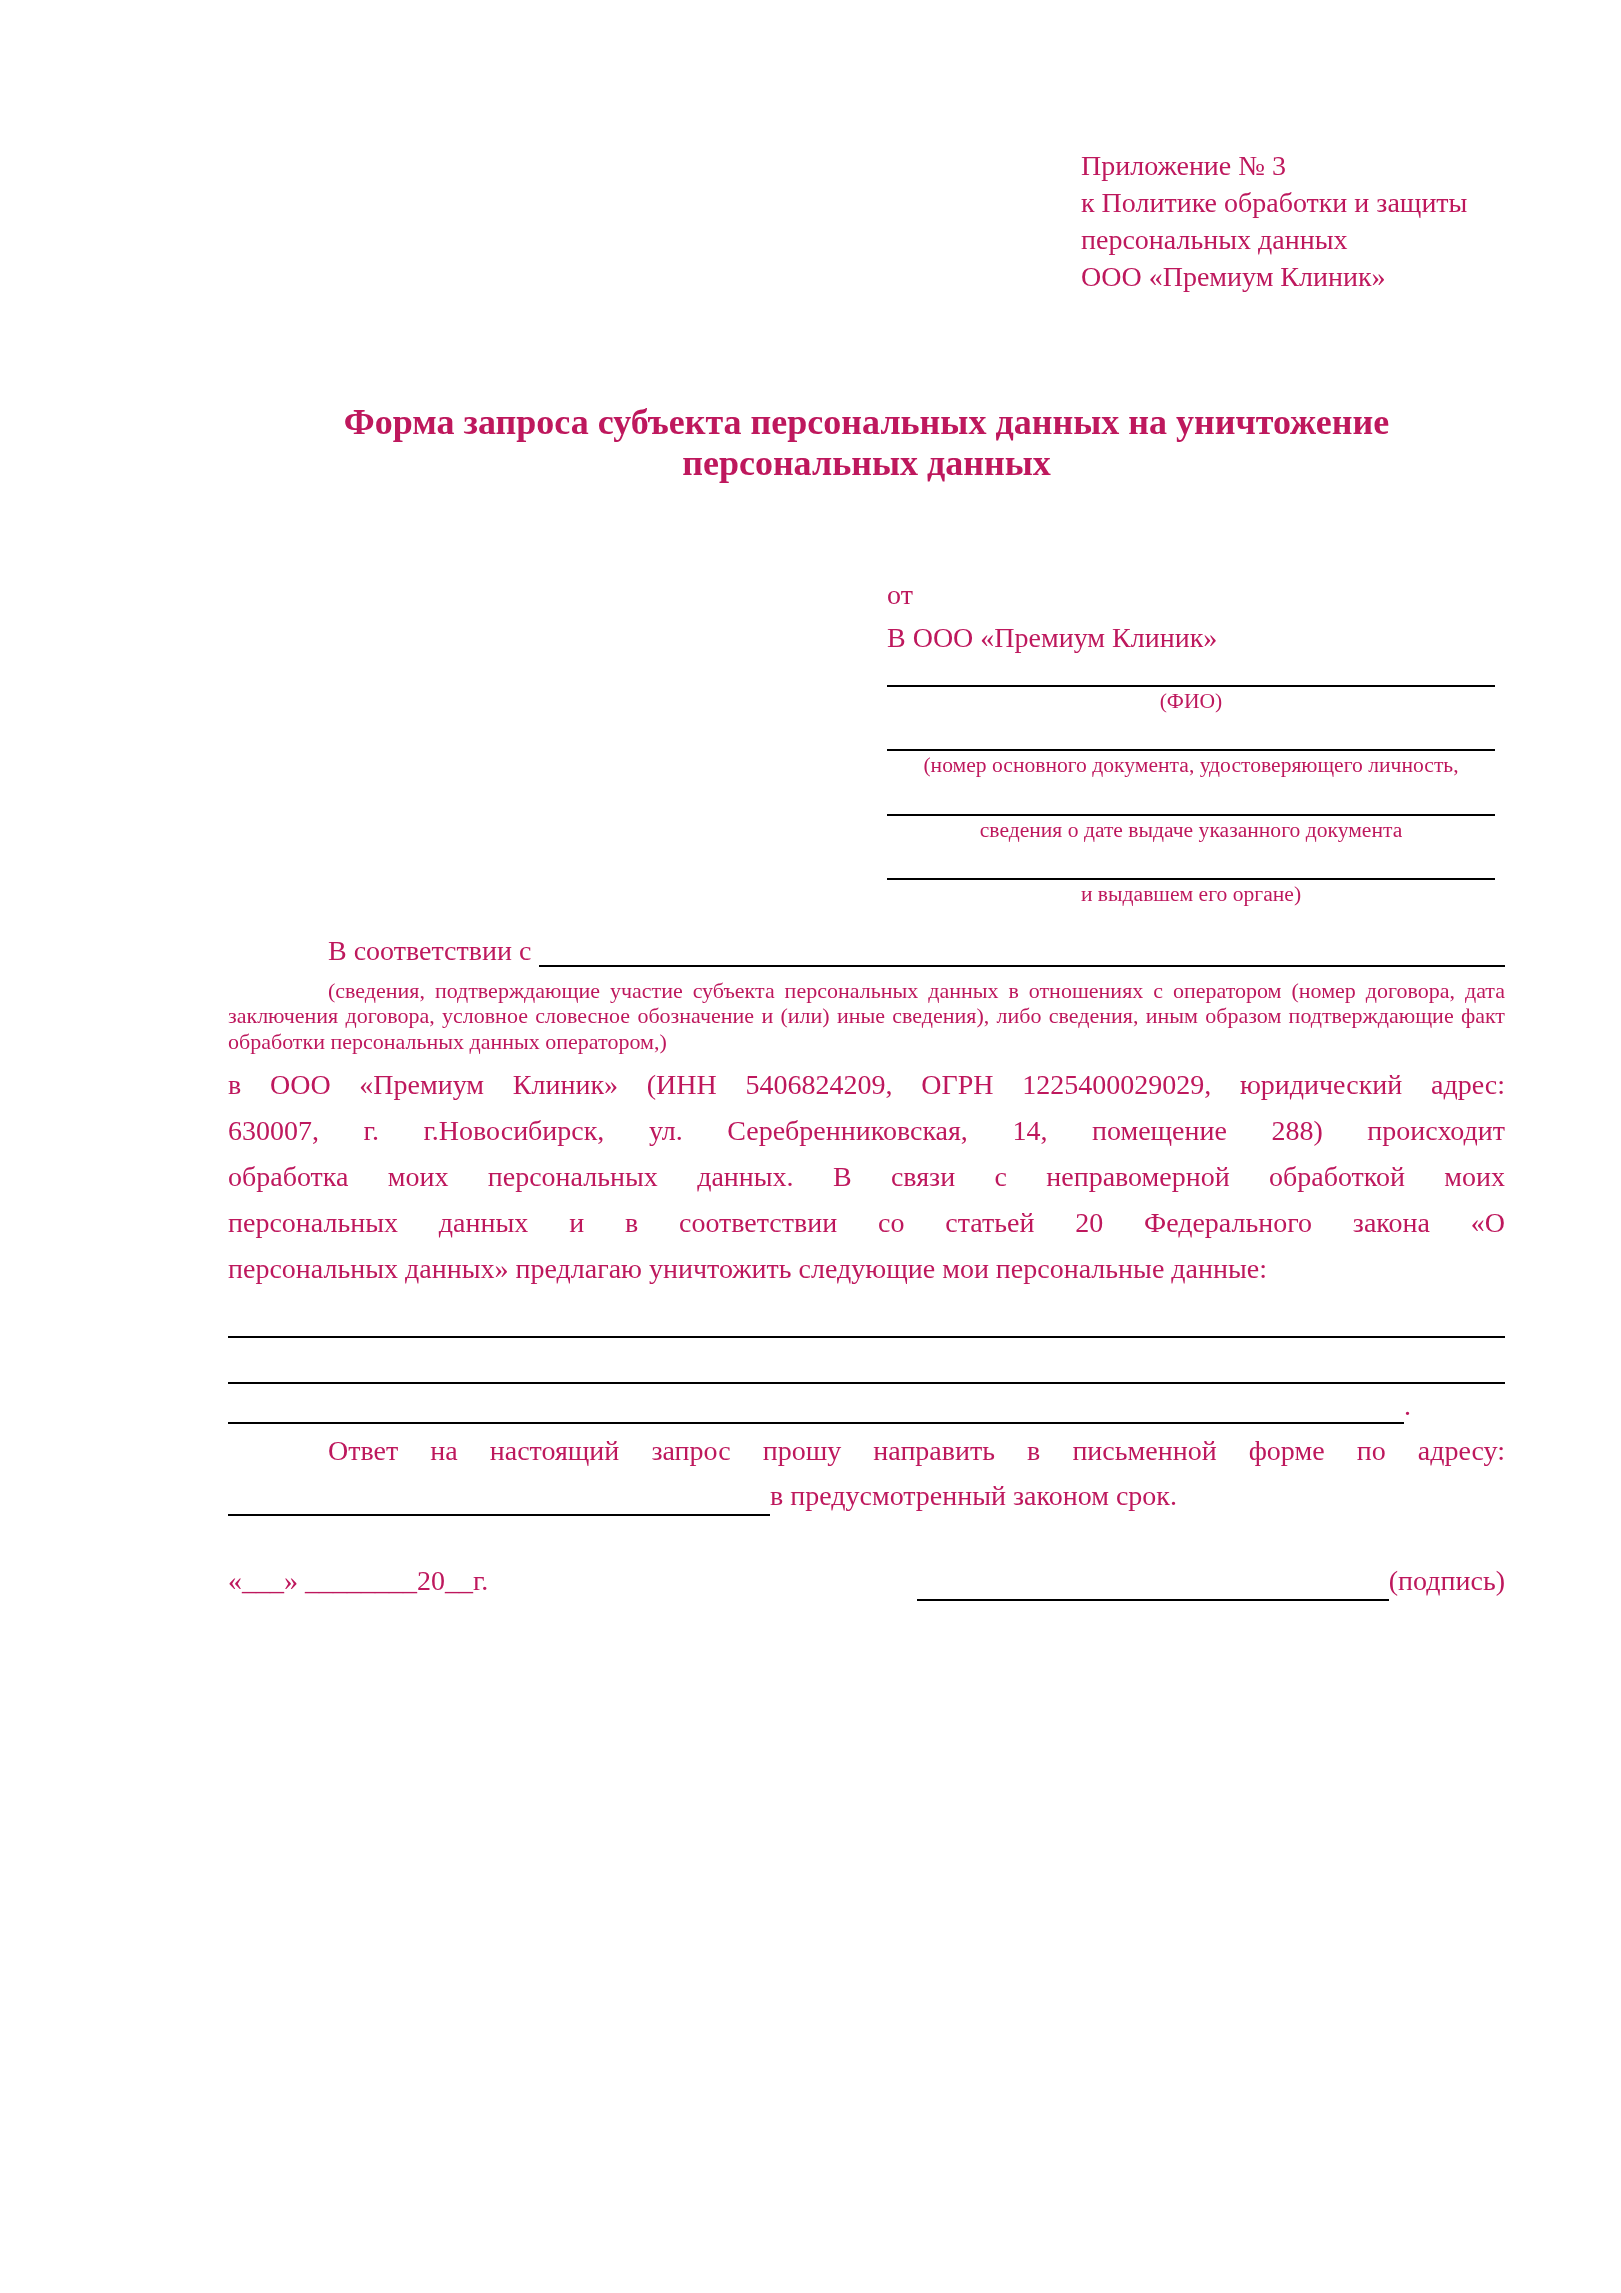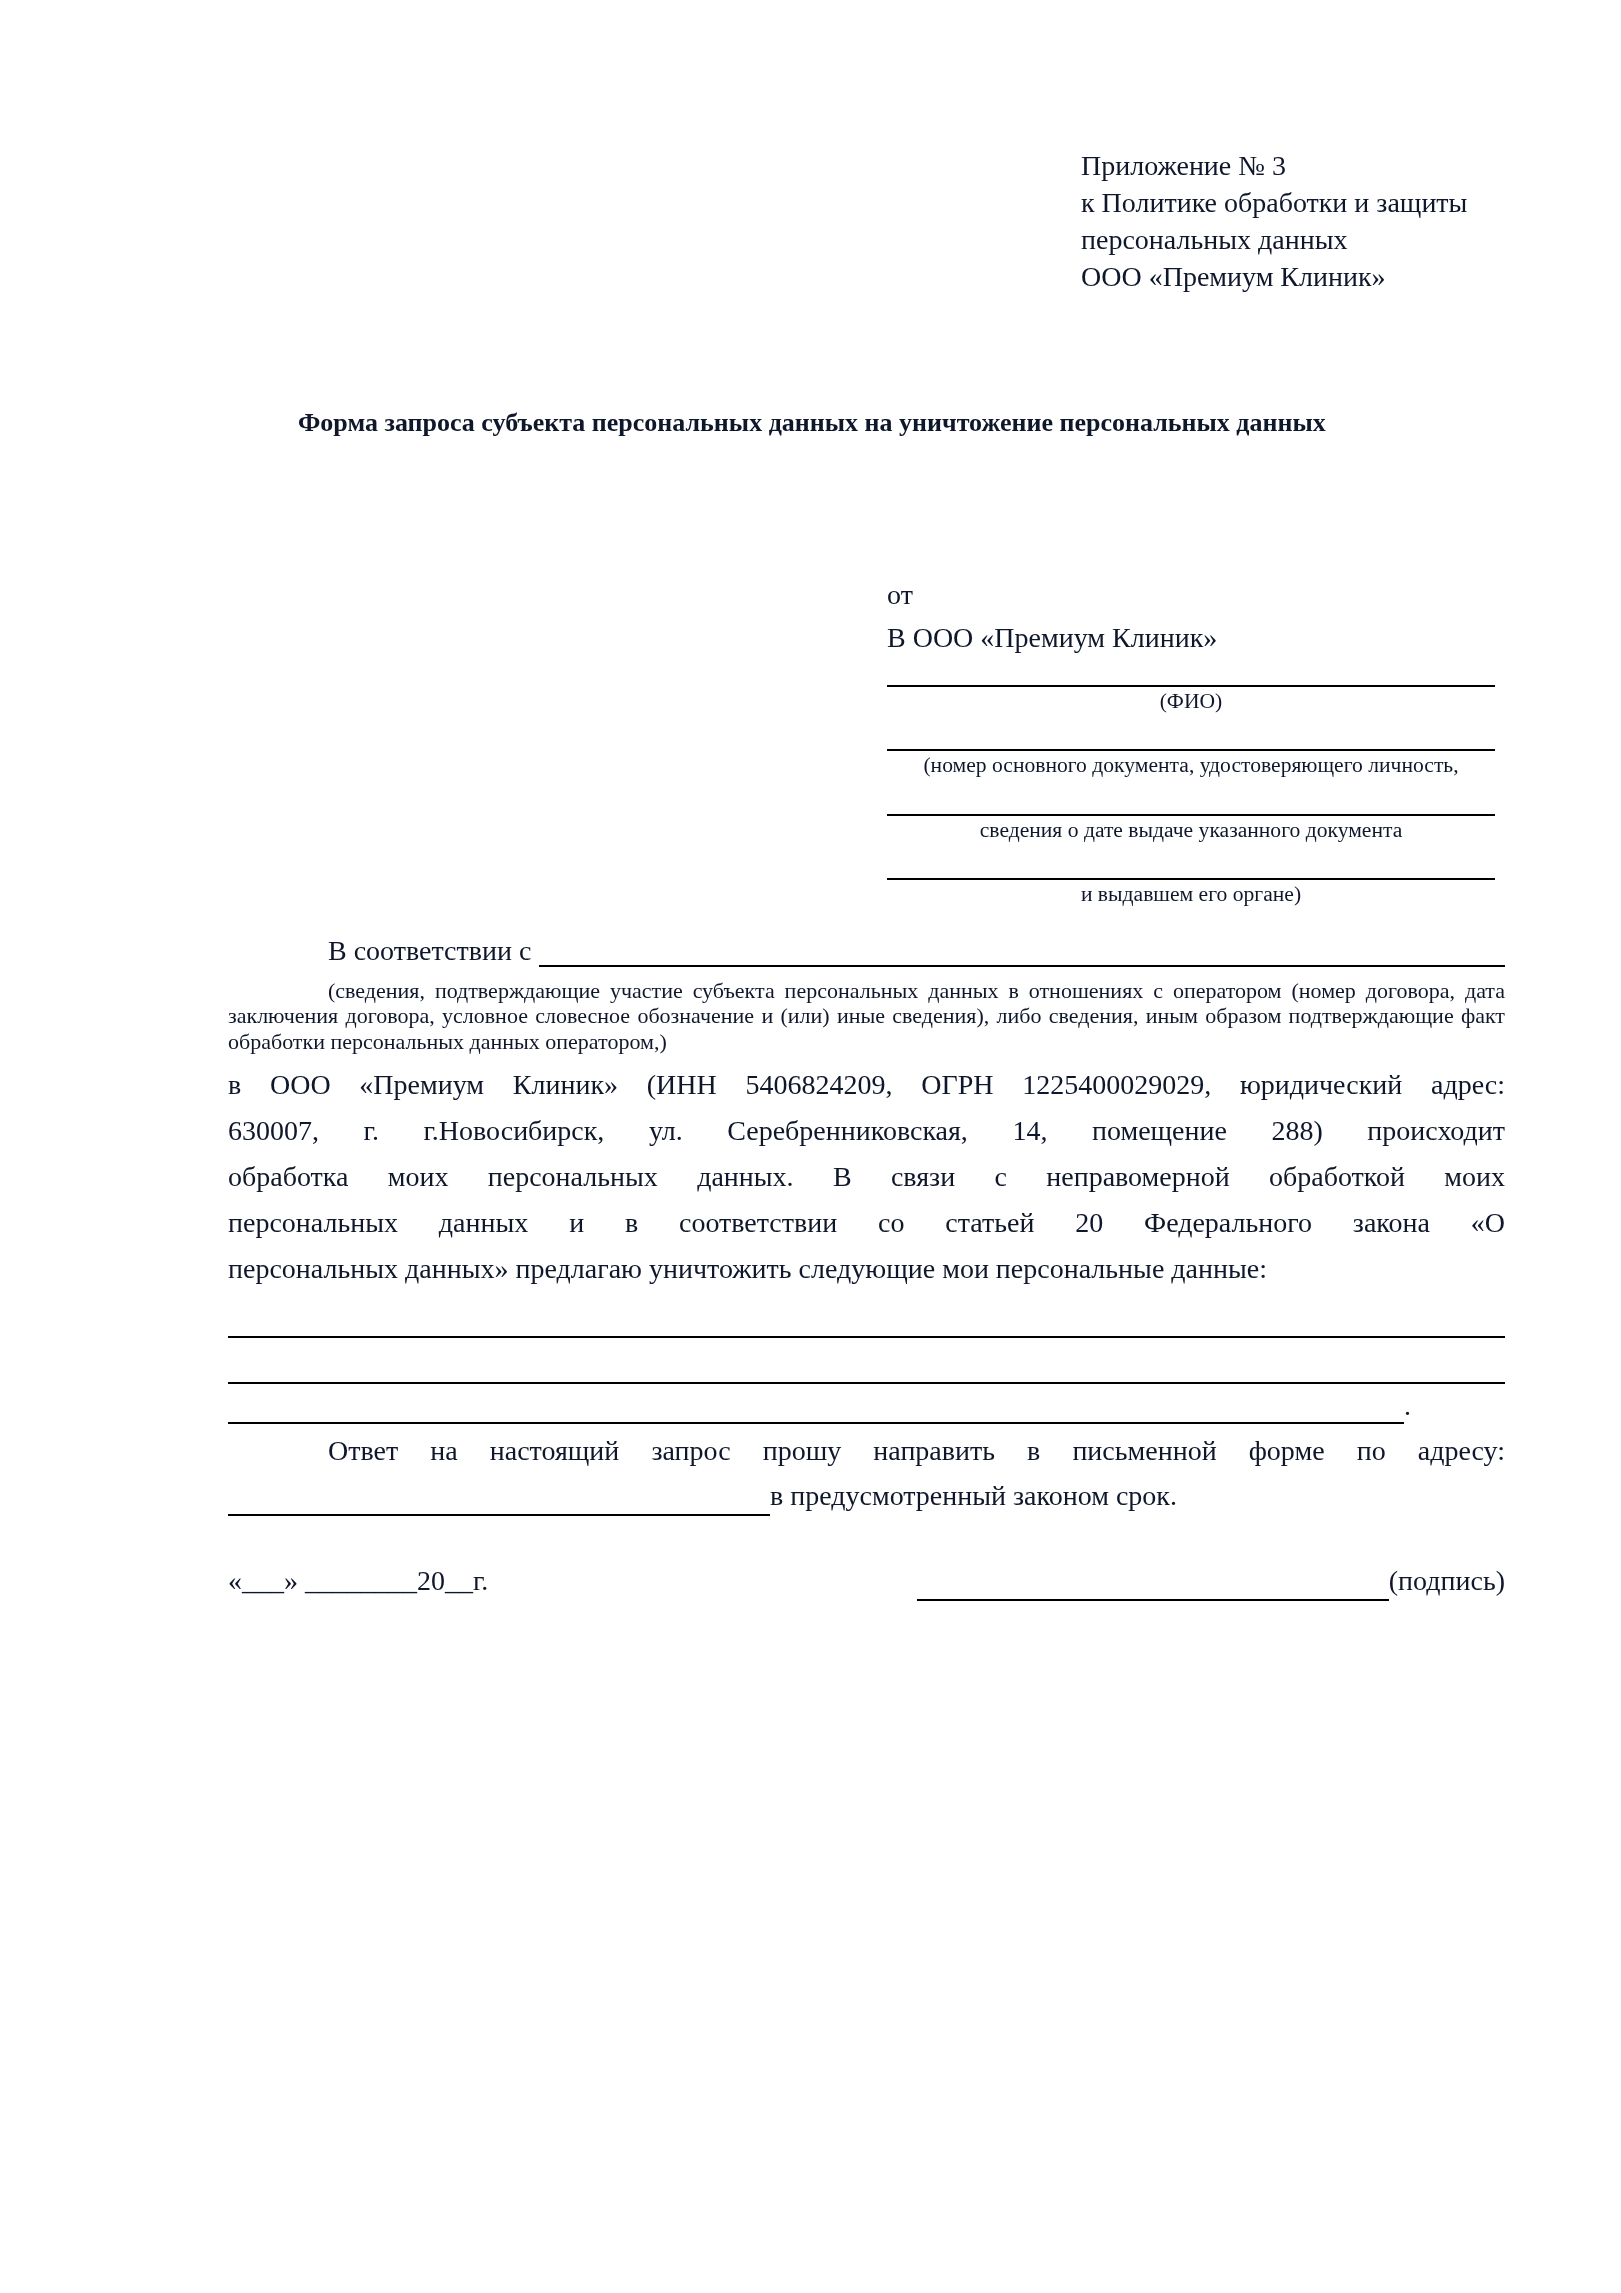--- a/index.html
+++ b/index.html
@@ -1,30 +1,30 @@
 <!DOCTYPE html>
 <html><head>
 <meta charset="utf-8">
 <style>
   html,body { margin:0; padding:0; background:#ffffff; }
   .page {
     position:relative;
     width:1621px; height:2294px;
     background:#ffffff;
-    color:#0f172a;
+    color:#be185d;
     font-family:"Liberation Serif","DejaVu Serif",serif;
     font-size:28px;
     overflow:hidden;
   }
   
   .appendix { position:absolute; left:1081px; top:147px; line-height:37px; }
   
   .doc-title {
     position:absolute; left:228px; top:402px; width:1277px;
-    text-align:left; font-weight:bold; font-size:26px; line-height:41px;
+    text-align:center; font-weight:bold; font-size:36px; line-height:41px;
   }
   .doc-title .inner { max-width:1137px; margin:0 auto; }
   
   .addressee { position:absolute; left:887px; top:573px; width:608px; }
   .addressee .line-text { line-height:43px; }
   .blank { border-bottom:2px solid #000; }
   .addressee .blank-1 { height:25.5px; }
   .addressee .blank-n { height:35px; }
   .addressee .caption {
     text-align:center; font-size:21.6px; line-height:25.5px; margin-top:2px;

